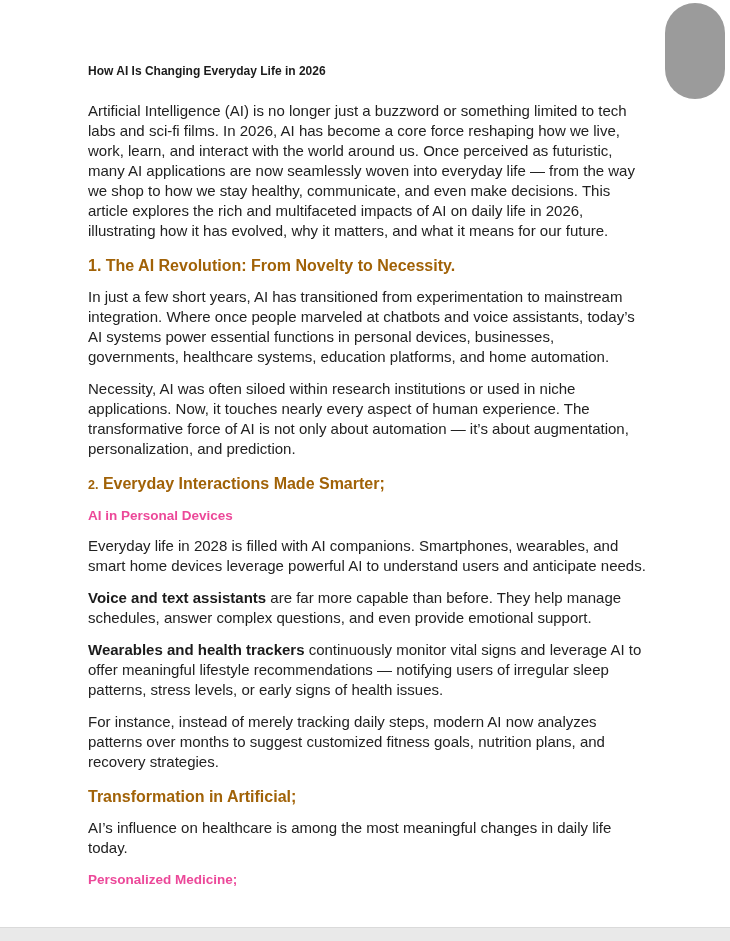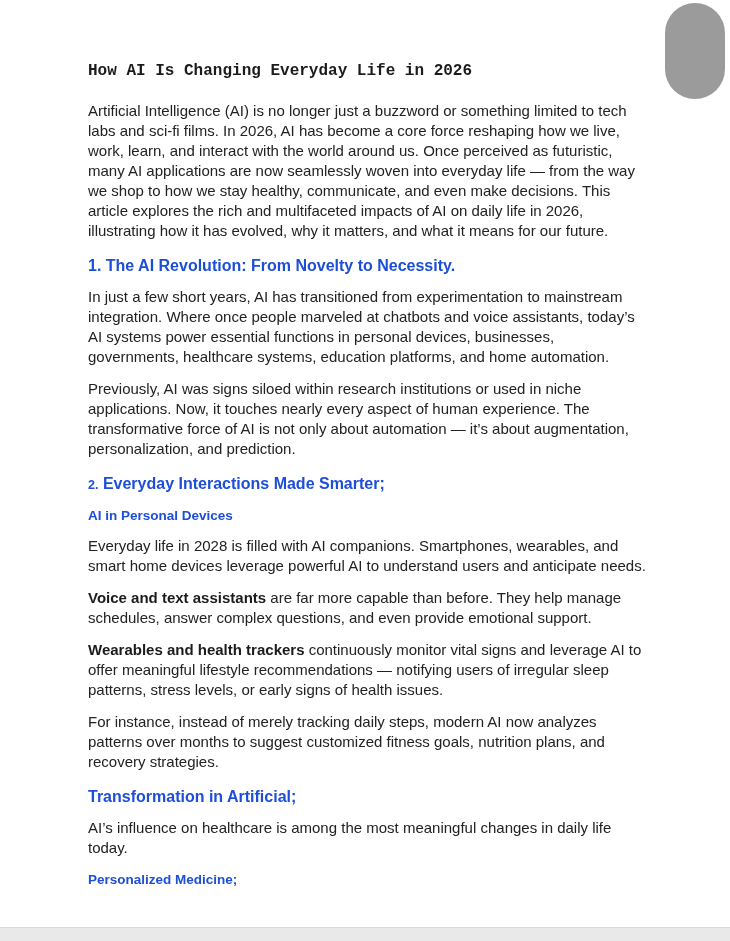--- a/index.html
+++ b/index.html
@@ -50,50 +50,49 @@
   .menu-button .bar:last-child { margin-bottom: 0; }
 
   
   .content {
     position: absolute;
     left: 88px;
     top: 60px;
     width: 558px;
   }
   .title {
-    font-size: 16px;
+    font-size: 12px;
     line-height: 22px;
     font-weight: 700;
     color: #1b1b1b;
     margin: 0 0 19px 0;
-    font-family: Liberation Mono, monospace;
   }
   .para {
     font-size: 15px;
     line-height: 20px;
     margin: 0 0 12px 0;
     color: #222222;
   }
   .para .lead { font-weight: 700; color: #1b1b1b; margin-top: 46px; }
   .h2 {
     font-size: 16px;
     line-height: 22px;
     font-weight: 700;
-    color: #1d4ed8;
+    color: #a16207;
     margin: 14px 0 10px 0;
   }
   .h2 .num-small {
     font-size: 12.5px;
     font-weight: 700;
   }
   .h3 {
     font-size: 13.5px;
     line-height: 20px;
     font-weight: 700;
-    color: #1d4ed8;
+    color: #ec4899;
     margin: 0 0 10px 0;
   }
   
   .footer-bar {
     position: absolute;
     left: 0;
     right: 0;
     bottom: 0;
     height: 13px;
     background: #e9e9e9;
@@ -108,21 +107,21 @@
   <div class="content">
 
     <h1 class="title">How AI Is Changing Everyday Life in 2026</h1>
 
     <p class="para">Artificial Intelligence (AI) is no longer just a buzzword or something limited to tech labs and sci-fi films. In 2026, AI has become a core force reshaping how we live, work, learn, and interact with the world around us. Once perceived as futuristic, many AI applications are now seamlessly woven into everyday life — from the way we shop to how we stay healthy, communicate, and even make decisions. This article explores the rich and multifaceted impacts of AI on daily life in 2026, illustrating how it has evolved, why it matters, and what it means for our future.</p>
 
     <h2 class="h2">1. The AI Revolution: From Novelty to Necessity.</h2>
 
     <p class="para">In just a few short years, AI has transitioned from experimentation to mainstream integration. Where once people marveled at chatbots and voice assistants, today’s AI systems power essential functions in personal devices, businesses, governments, healthcare systems, education platforms, and home automation.</p>
 
-    <p class="para">Previously, AI was signs siloed within research institutions or used in niche applications. Now, it touches nearly every aspect of human experience. The transformative force of AI is not only about automation — it’s about augmentation, personalization, and prediction.</p>
+    <p class="para">Necessity, AI was often siloed within research institutions or used in niche applications. Now, it touches nearly every aspect of human experience. The transformative force of AI is not only about automation — it’s about augmentation, personalization, and prediction.</p>
 
     <h2 class="h2"><span class="num-small">2.</span><span> Everyday Interactions Made Smarter;</span></h2>
 
     <h3 class="h3">AI in Personal Devices</h3>
 
     <p class="para">Everyday life in 2028 is filled with AI companions. Smartphones, wearables, and smart home devices leverage powerful AI to understand users and anticipate needs.</p>
 
     <p class="para"><span class="lead">Voice and text assistants</span><span> are far more capable than before. They help manage schedules, answer complex questions, and even provide emotional support.</span></p>
 
     <p class="para"><span class="lead">Wearables and health trackers</span><span> continuously monitor vital signs and leverage AI to offer meaningful lifestyle recommendations — notifying users of irregular sleep patterns, stress levels, or early signs of health issues.</span></p>

